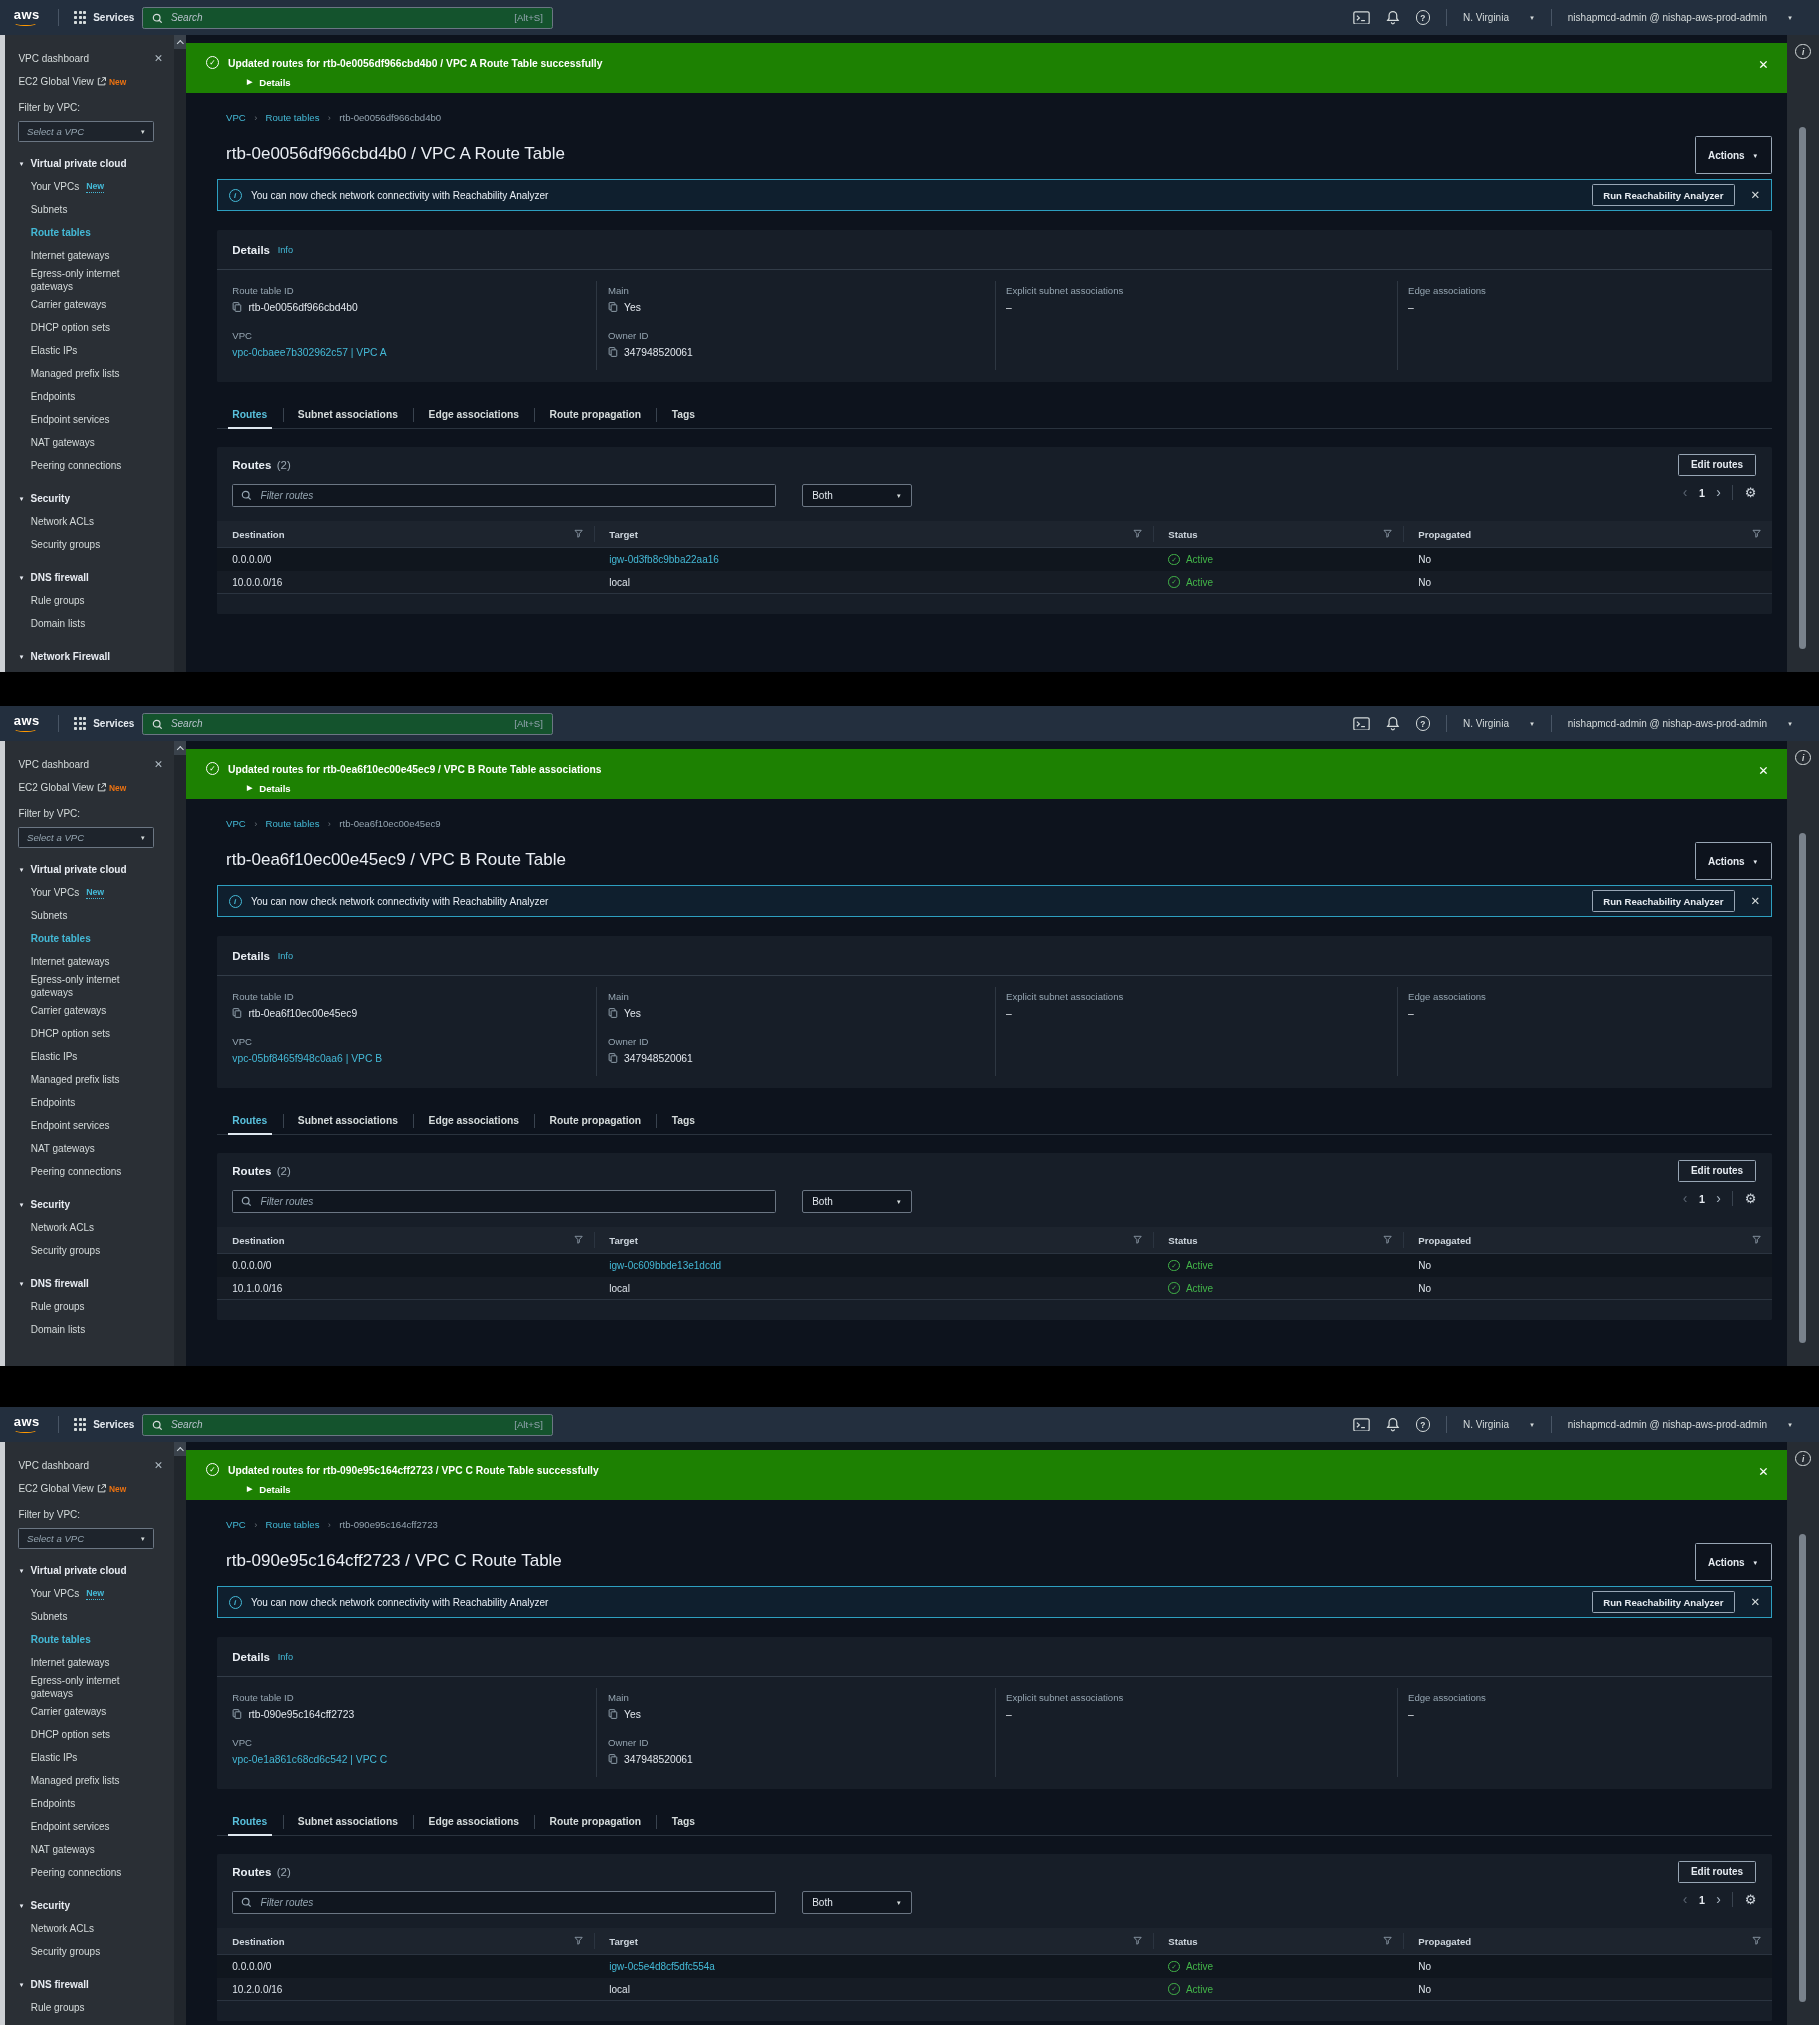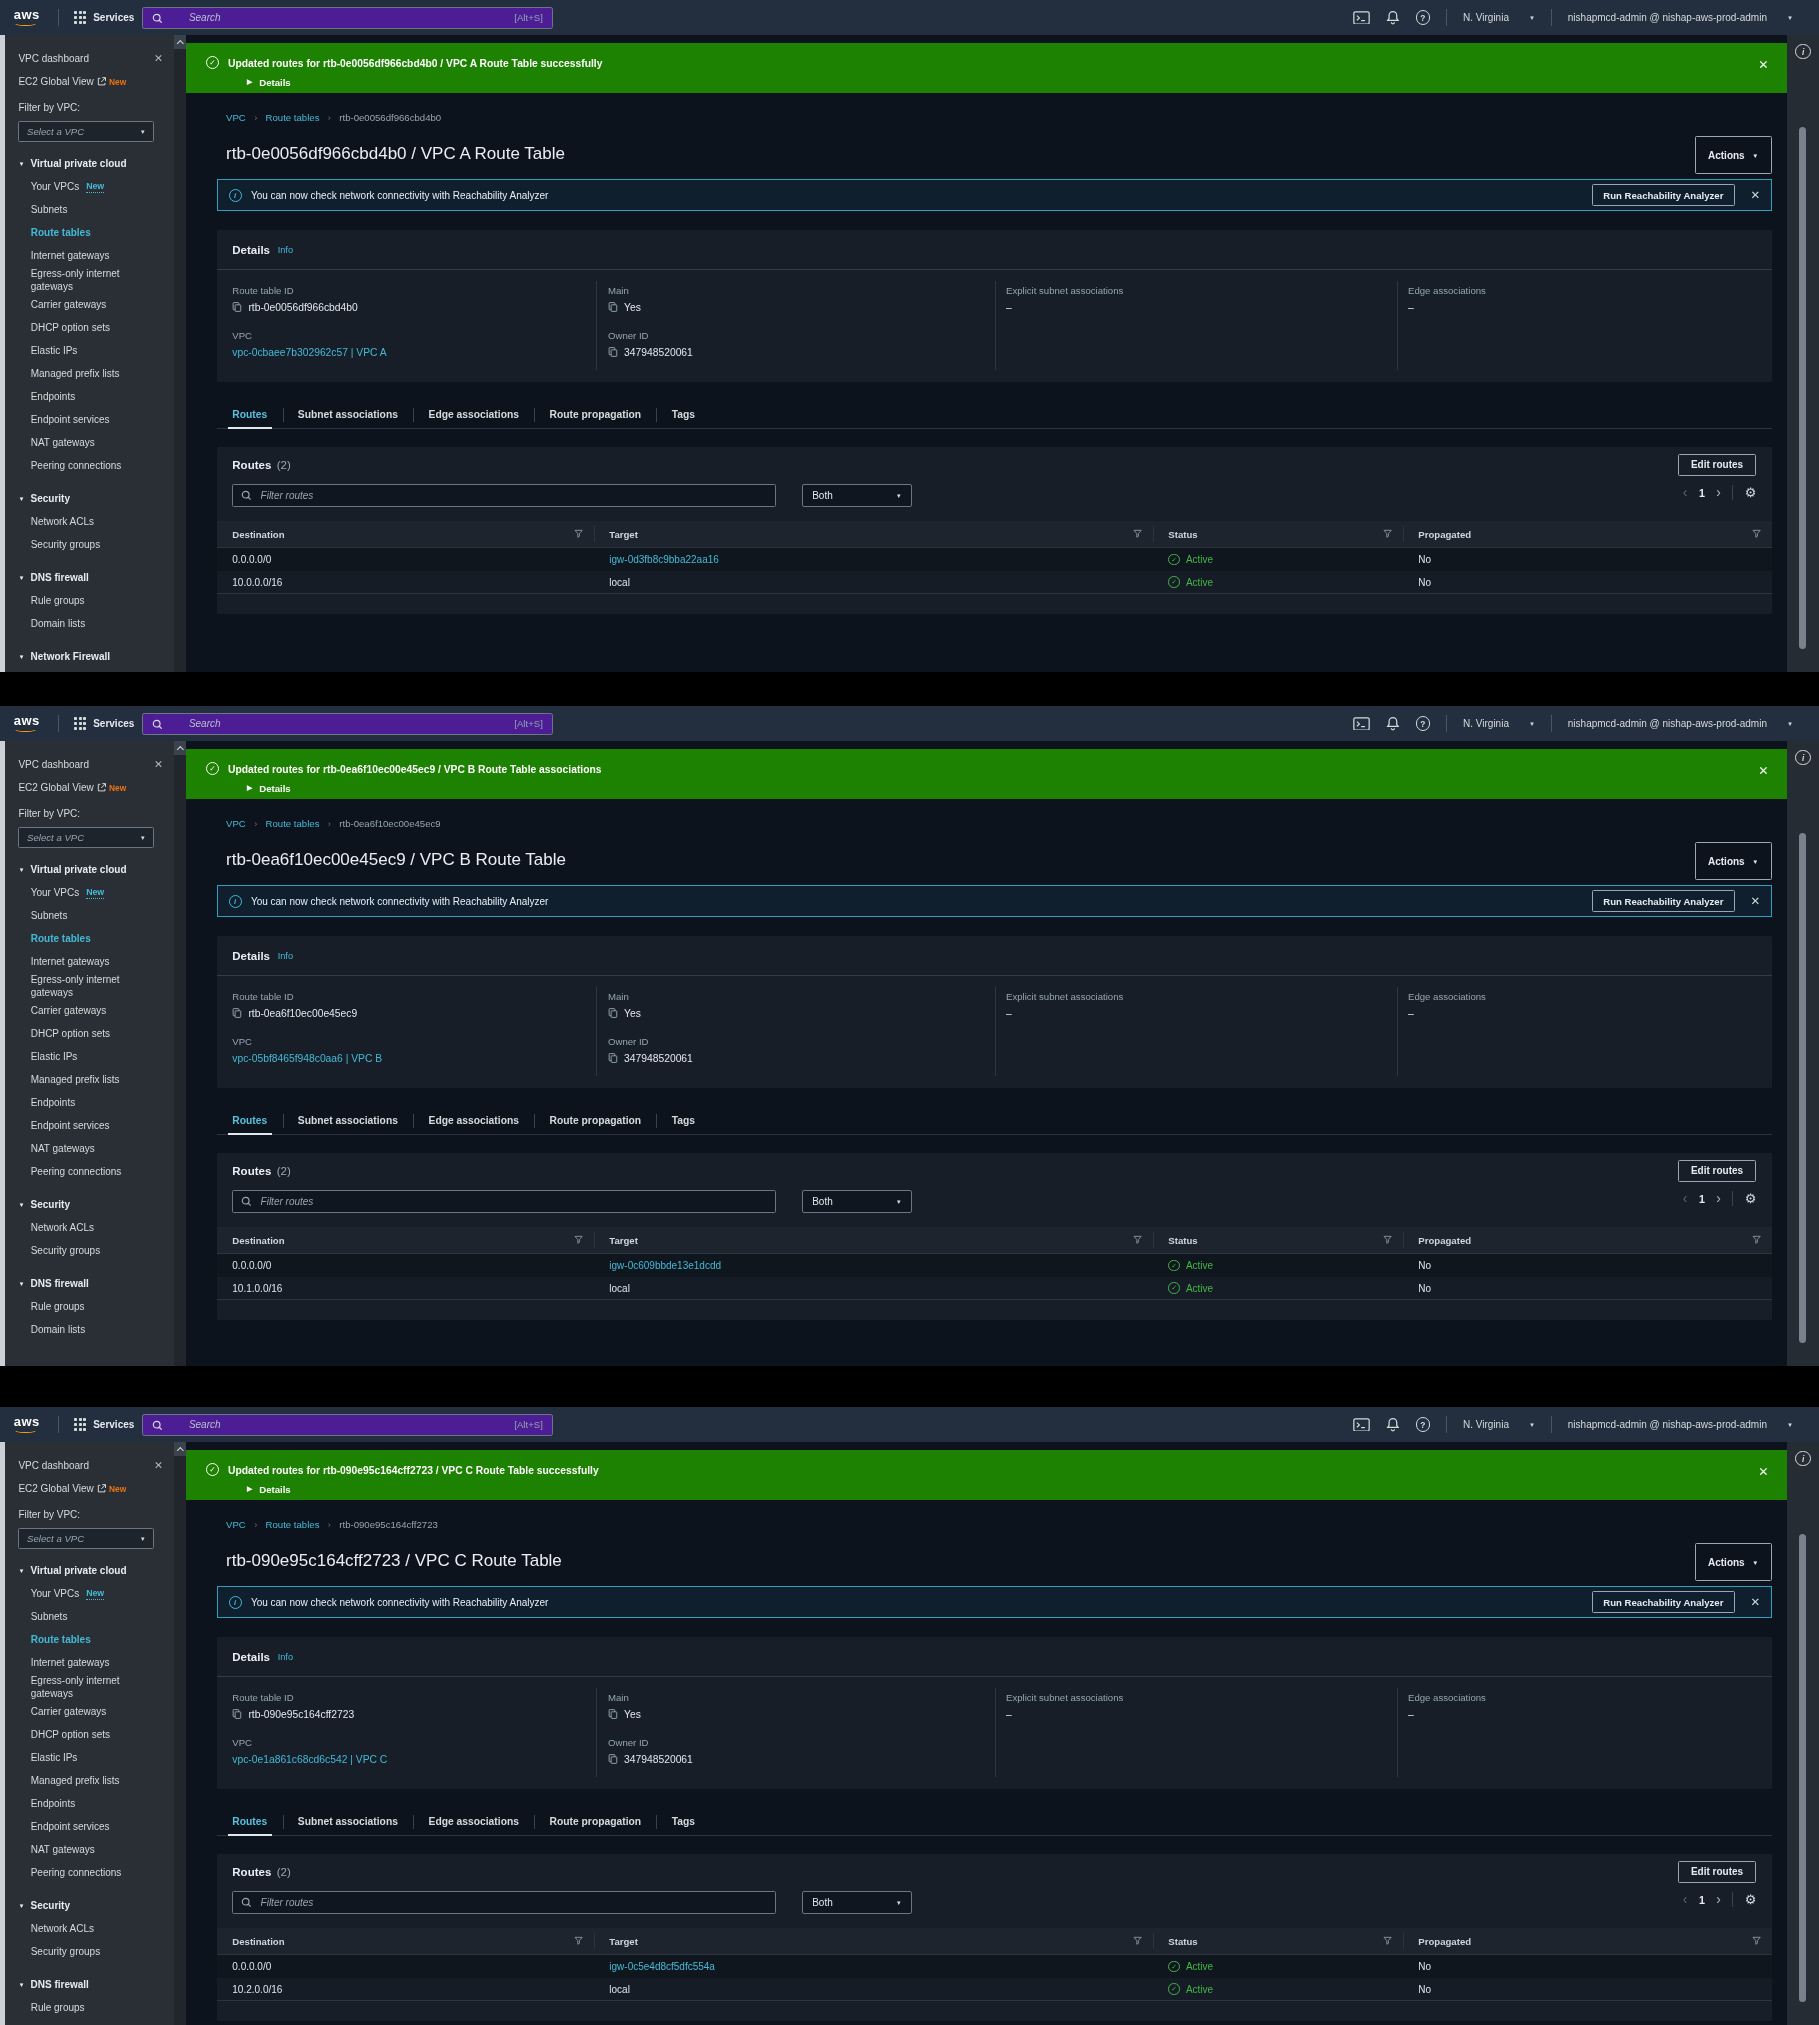--- a/index.html
+++ b/index.html
@@ -18,21 +18,21 @@
   .p2 { height:618px; margin-top:41px; }
 
   
   .topbar { position:absolute; top:0; left:0; right:0; height:35px; background:#232f3e; z-index:6; }
   .aws-logo { position:absolute; left:13.8px; top:6.9px; color:#fff; font-weight:700; font-size:13px; letter-spacing:0.4px; }
   .aws-logo .smile { display:block; width:23px; height:6.9px; border:1.5px solid transparent; border-bottom:1.9px solid #ff9900; border-radius:50%; margin-top:-2.3px; }
   .tb-div { position:absolute; top:9.2px; width:0.8px; height:17px; background:#485565; }
   .services { position:absolute; left:74px; top:0; height:35px; display:flex; align-items:center; gap:6.9px; color:#e6ebf1; font-size:10px; font-weight:700; }
   .grid-icon { display:inline-grid; grid-template-columns:repeat(3,3.1px); grid-gap:1.5px; }
   .grid-icon i { width:3.1px; height:3.1px; background:#d5dbdb; border-radius:0.8px; }
-  .searchbox { position:absolute; left:142px; top:6.9px; width:411px; height:22px; background:#4c1d95; border:0.8px solid #6b7683; border-radius:2.3px; display:flex; align-items:center; padding:0 9.2px; gap:24px; }
+  .searchbox { position:absolute; left:142px; top:6.9px; width:411px; height:22px; background:#14532d; border:0.8px solid #6b7683; border-radius:2.3px; display:flex; align-items:center; padding:0 9.2px; gap:6px; }
   .searchbox input { flex:1; background:transparent; border:0; outline:0; color:#d5dbdb; font-style:italic; font-size:10px; font-family:inherit; }
   .searchbox input::placeholder { color:#b8c2cc; font-style:italic; }
   .shortcut { color:#95a5b1; font-size:9.6px; }
   .tb-right { position:absolute; right:26px; top:0; height:35px; display:flex; align-items:center; gap:16px; color:#d5dbdb; font-size:10px; }
   .tb-icon { display:flex; align-items:center; }
   .help-circle { width:14.6px; height:14.6px; border:1.3px solid #d5dbdb; border-radius:50%; display:flex; align-items:center; justify-content:center; font-size:8.4px; font-weight:700; color:#d5dbdb; }
   .tb-sep { width:0.8px; height:17px; background:#485565; }
   .tb-menu { display:flex; align-items:center; gap:20px; white-space:nowrap; }
   .caret { font-size:6.1px; color:#d5dbdb; }
 

